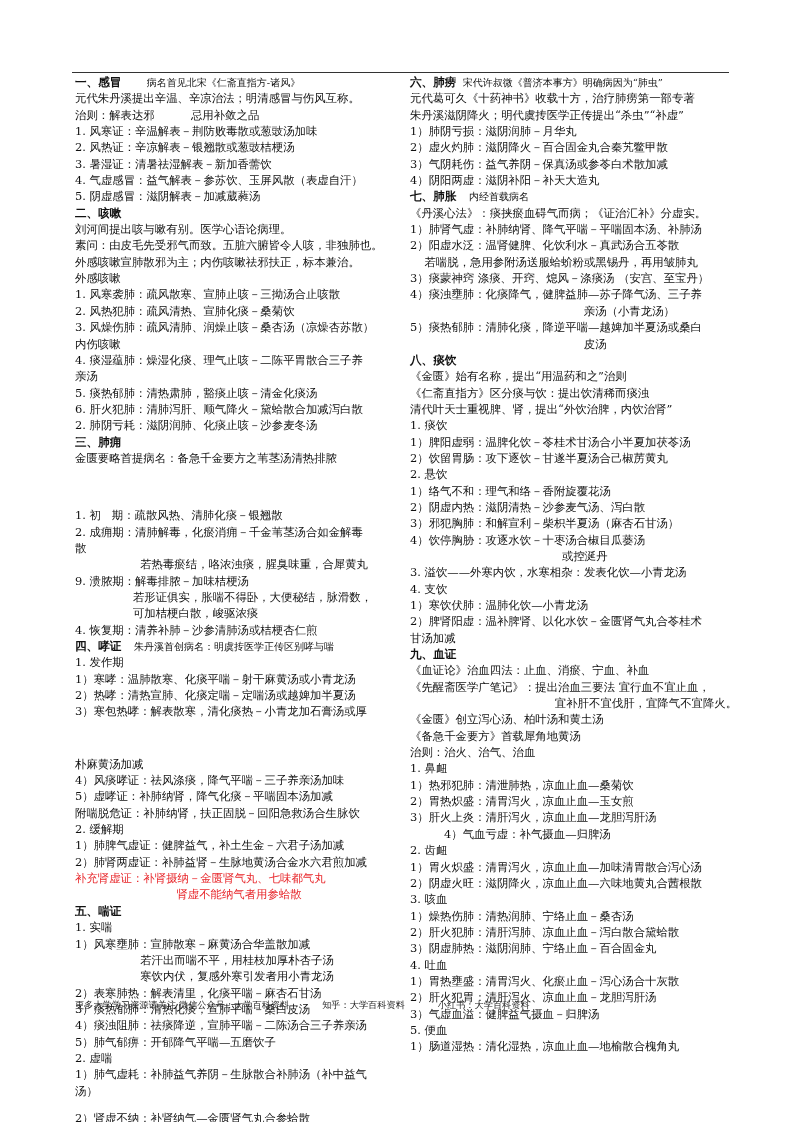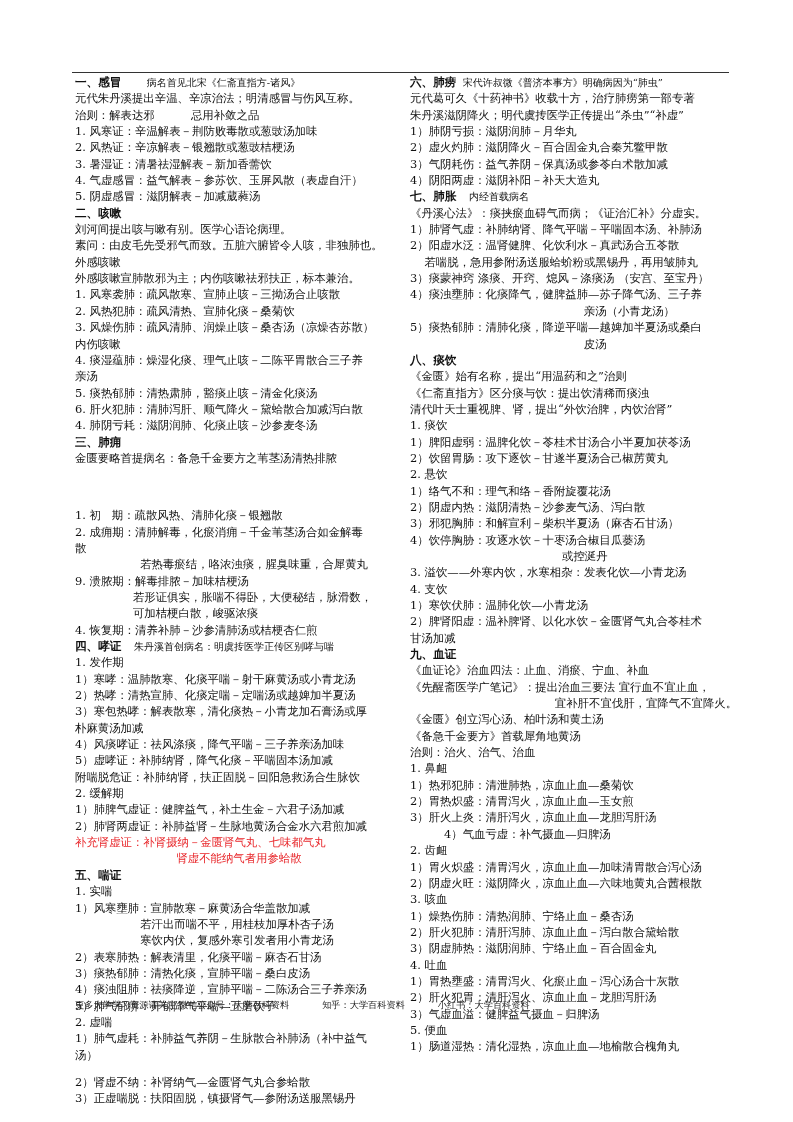--- a/index.html
+++ b/index.html
@@ -26,47 +26,47 @@
     <div class="line" style="white-space: pre;">元代朱丹溪提出辛温、辛凉治法；明清感冒与伤风互称。</div>
     <div class="line" style="white-space: pre;">治则：解表达邪          忌用补敛之品</div>
     <div class="line" style="white-space: pre;">1. 风寒证：辛温解表－荆防败毒散或葱豉汤加味</div>
     <div class="line" style="white-space: pre;">2. 风热证：辛凉解表－银翘散或葱豉桔梗汤</div>
     <div class="line" style="white-space: pre;">3. 暑湿证：清暑祛湿解表－新加香薷饮</div>
     <div class="line" style="white-space: pre;">4. 气虚感冒：益气解表－参苏饮、玉屏风散（表虚自汗）</div>
     <div class="line" style="white-space: pre;">5. 阴虚感冒：滋阴解表－加减葳蕤汤</div>
     <div class="line"><span class="h">二、咳嗽</span><span class="note" style="white-space: pre;"></span></div>
     <div class="line" style="white-space: pre;">刘河间提出咳与嗽有别。医学心语论病理。</div>
     <div class="line" style="white-space: pre;">素问：由皮毛先受邪气而致。五脏六腑皆令人咳，非独肺也。</div>
+    <div class="line" style="white-space: pre;">外感咳嗽宣肺散邪为主；内伤咳嗽祛邪扶正，标本兼治。</div>
     <div class="line" style="white-space: pre;">外感咳嗽</div>
-    <div class="line" style="white-space: pre;">外感咳嗽宣肺散邪为主；内伤咳嗽祛邪扶正，标本兼治。</div>
     <div class="line" style="white-space: pre;">1. 风寒袭肺：疏风散寒、宣肺止咳－三拗汤合止咳散</div>
     <div class="line" style="white-space: pre;">2. 风热犯肺：疏风清热、宣肺化痰－桑菊饮</div>
     <div class="line" style="white-space: pre;">3. 风燥伤肺：疏风清肺、润燥止咳－桑杏汤（凉燥杏苏散）</div>
     <div class="line" style="white-space: pre;">内伤咳嗽</div>
     <div class="line" style="white-space: pre;">4. 痰湿蕴肺：燥湿化痰、理气止咳－二陈平胃散合三子养</div>
     <div class="line" style="white-space: pre;">亲汤</div>
     <div class="line" style="white-space: pre;">5. 痰热郁肺：清热肃肺，豁痰止咳－清金化痰汤</div>
     <div class="line" style="white-space: pre;">6. 肝火犯肺：清肺泻肝、顺气降火－黛蛤散合加减泻白散</div>
-    <div class="line" style="white-space: pre;">4. 肺阴亏耗：滋阴润肺、化痰止咳－沙参麦冬汤</div>
+    <div class="line" style="white-space: pre;">2. 肺阴亏耗：滋阴润肺、化痰止咳－沙参麦冬汤</div>
     <div class="line"><span class="h">三、肺痈</span><span class="note" style="white-space: pre;"></span></div>
     <div class="line" style="white-space: pre;">金匮要略首提病名：备急千金要方之苇茎汤清热排脓</div>
     <div class="line" style="white-space: pre; margin-top: 41px;">1. 初   期：疏散风热、清肺化痰－银翘散</div>
     <div class="line" style="white-space: pre;">2. 成痈期：清肺解毒，化瘀消痈－千金苇茎汤合如金解毒</div>
     <div class="line" style="white-space: pre;">散</div>
     <div class="line" style="white-space: pre;">                  若热毒瘀结，咯浓浊痰，腥臭味重，合犀黄丸</div>
     <div class="line" style="white-space: pre;">9. 溃脓期：解毒排脓－加味桔梗汤</div>
     <div class="line" style="white-space: pre;">                若形证俱实，胀喘不得卧，大便秘结，脉滑数，</div>
     <div class="line" style="white-space: pre;">                可加桔梗白散，峻驱浓痰</div>
     <div class="line" style="white-space: pre;">4. 恢复期：清养补肺－沙参清肺汤或桔梗杏仁煎</div>
     <div class="line"><span class="h">四、哮证</span><span class="note" style="white-space: pre;">    朱丹溪首创病名：明虞抟医学正传区别哮与喘</span></div>
     <div class="line" style="white-space: pre;">1. 发作期</div>
     <div class="line" style="white-space: pre;">1）寒哮：温肺散寒、化痰平喘－射干麻黄汤或小青龙汤</div>
     <div class="line" style="white-space: pre;">2）热哮：清热宣肺、化痰定喘－定喘汤或越婢加半夏汤</div>
     <div class="line" style="white-space: pre;">3）寒包热哮：解表散寒，清化痰热－小青龙加石膏汤或厚</div>
-    <div class="line" style="white-space: pre;">朴麻黄汤加减</div>
+    <div class="line" style="white-space: pre; margin-top: 36px;">朴麻黄汤加减</div>
     <div class="line" style="white-space: pre;">4）风痰哮证：祛风涤痰，降气平喘－三子养亲汤加味</div>
     <div class="line" style="white-space: pre;">5）虚哮证：补肺纳肾，降气化痰－平喘固本汤加减</div>
     <div class="line" style="white-space: pre;">附喘脱危证：补肺纳肾，扶正固脱－回阳急救汤合生脉饮</div>
     <div class="line" style="white-space: pre;">2. 缓解期</div>
     <div class="line" style="white-space: pre;">1）肺脾气虚证：健脾益气，补土生金－六君子汤加减</div>
     <div class="line" style="white-space: pre;">2）肺肾两虚证：补肺益肾－生脉地黄汤合金水六君煎加减</div>
     <div class="line red" style="white-space: pre;">补充肾虚证：补肾摄纳－金匮肾气丸、七味都气丸</div>
     <div class="line red" style="white-space: pre;">                            肾虚不能纳气者用参蛤散</div>
     <div class="line"><span class="h">五、喘证</span><span class="note" style="white-space: pre;"></span></div>
     <div class="line" style="white-space: pre;">1. 实喘</div>

